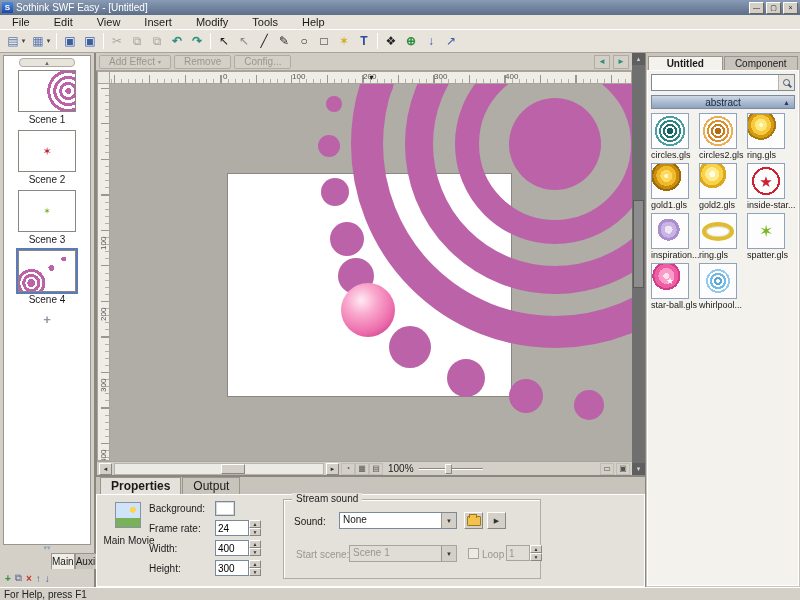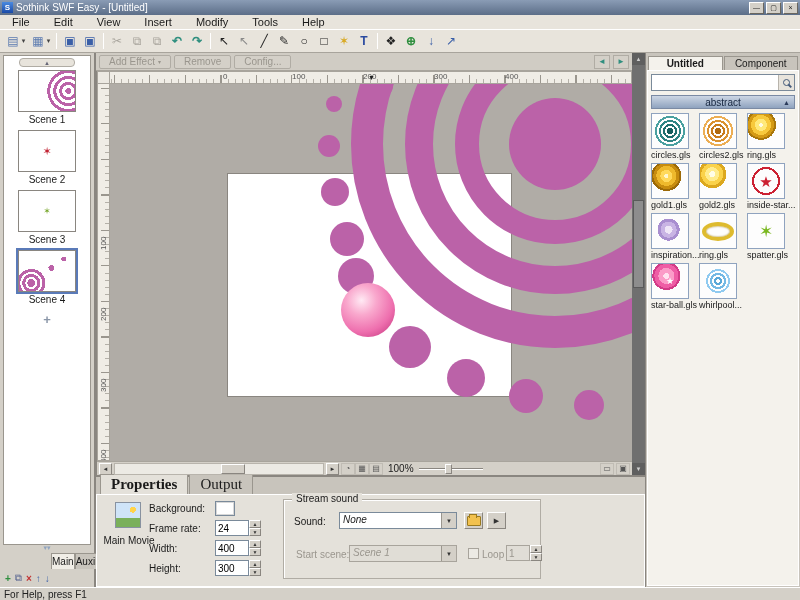--- a/index.html
+++ b/index.html
@@ -123,21 +123,21 @@
   .cb-right { margin-left:auto; display:flex; gap:2px; }
 
   .canvas-vscroll { width:13px; background:#6f6f6f; display:flex; flex-direction:column; }
   .vs-btn { height:12px; background:#5f5f5f; color:#cfcfcf; font-size:6px; display:flex; align-items:center; justify-content:center; }
   .vs-track { flex:1; position:relative; }
   .vs-thumb { position:absolute; top:34%; left:1px; right:1px; height:22%; background:#8d8d8d; border:1px solid #5a5a5a; }
 
   
   .props-panel { height:112px; border-top:2px solid #8a8680; background:#c8c4bc; display:flex; flex-direction:column; }
   .props-tabs { height:17px; display:flex; align-items:flex-end; padding-left:4px; gap:1px; }
-  .ptab { padding:1px 10px 1px; font-size:15px; background:#c8c4bc; border:1px solid #9a968e; border-bottom:none;font-family:Liberation Serif, serif; }
+  .ptab { padding:1px 10px 1px; font-size:12px; background:#c8c4bc; border:1px solid #9a968e; border-bottom:none; }
   .ptab.active { background:#e4e1da; font-weight:bold; }
   .props-body { flex:1; background:#e4e1da; border:1px solid #fff; position:relative; font-size:10px; }
   .movie-icon { position:absolute; left:18px; top:7px; width:26px; height:26px; border:1px solid #8892a0;
     background: radial-gradient(circle at 70% 28%, #ffd34a 0 3px, transparent 3px),
       linear-gradient(#cfe4f8 0 62%, #7ab05a 62%); }
   .movie-label { position:absolute; left:2px; top:40px; width:60px; text-align:center; }
   .prow-label { position:absolute; left:52px; }
   .prow-ctl { position:absolute; left:118px; display:flex; align-items:center; }
   .bg-swatch { width:20px; height:15px; background:#fff; border:1px solid #7a8a9a; box-shadow:inset 0 0 0 1px #d8d8d8; }
   .num-input { width:34px; height:16px; background:#fff; border:1px solid #7a8a9a; font-size:10px;
@@ -145,21 +145,21 @@
   .spin { width:12px; height:16px; display:flex; flex-direction:column; }
   .spin span { flex:1; font-size:5px; line-height:6px; text-align:center; background:#d4d0c8;
     border:1px solid; border-color:#fff #8a8680 #8a8680 #fff; color:#333; }
   .group-box { position:absolute; left:186px; top:4px; width:258px; height:80px;
     border:1px solid #b0aca4; box-shadow:inset 1px 1px 0 #fff; }
   .group-label { position:absolute; top:-7px; left:8px; background:#e4e1da; padding:0 4px; }
   .g-label { position:absolute; }
   .g-label.dis, .dis { color:#9a968e; }
   .combo { position:absolute; display:flex; height:17px; border:1px solid #7a8a9a; background:#fff; width:118px; }
   .combo.disabled { background:#e0ddd6; border-color:#a8a49c; color:#9a968e; }
-  .combo-val { flex:1; padding:1px 3px; overflow:hidden; white-space:nowrap;font-style:italic; }
+  .combo-val { flex:1; padding:1px 3px; overflow:hidden; white-space:nowrap; }
   .combo-btn { width:15px; background:#d4d0c8; border-left:1px solid #9a968e; font-size:6px;
     display:flex; align-items:center; justify-content:center; color:#333; }
   .mini-btn { position:absolute; width:19px; height:17px; background:#d4d0c8;
     border:1px solid; border-color:#fff #8a8680 #8a8680 #fff;
     display:flex; align-items:center; justify-content:center; }
   .folder-icon { width:14px; height:10px; background:#f2c14e; border:1px solid #9a7a20; border-radius:1px; position:relative; }
   .folder-icon::before { content:""; position:absolute; top:-3px; left:1px; width:6px; height:3px;
     background:#f2c14e; border:1px solid #9a7a20; border-bottom:none; }
   .play-glyph { font-size:7px; color:#333; }
   .checkbox { position:absolute; width:11px; height:11px; background:#eceae4; border:1px solid #a8a49c; }

